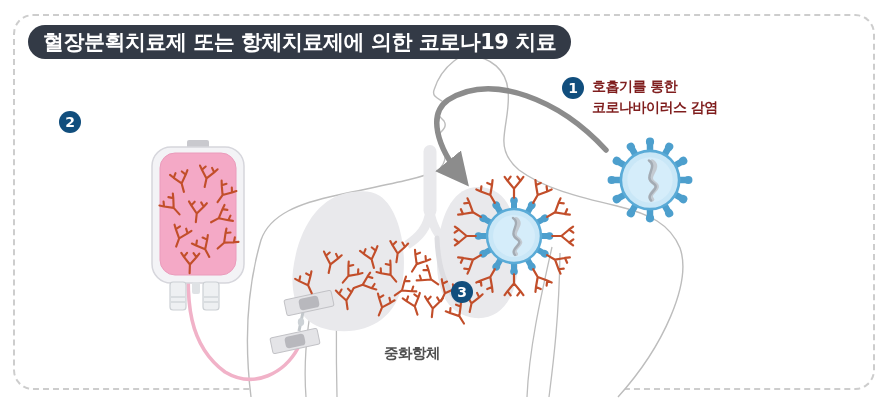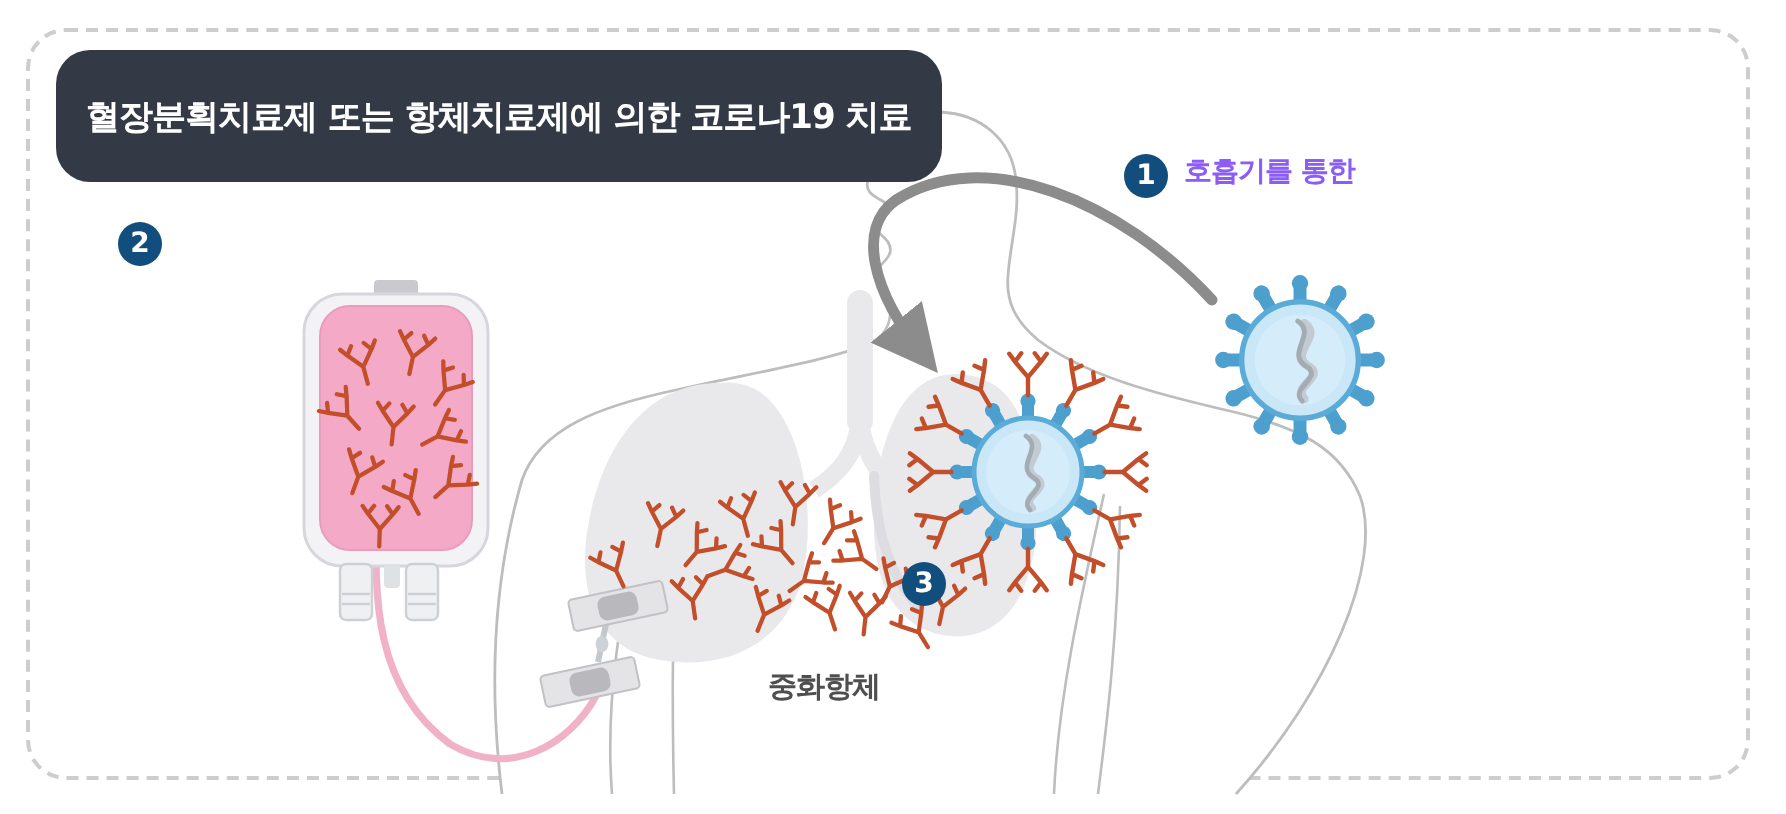--- a/index.html
+++ b/index.html
@@ -8,39 +8,39 @@
     font-family:"DejaVu Sans","Liberation Sans",sans-serif;
   }
   .dashed-border{
     position:absolute;left:13px;top:14px;width:862px;height:376px;
     border:2px dashed #cdcdcd;border-radius:20px;box-sizing:border-box;
   }
   .illu{position:absolute;left:0;top:0;}
   .title-banner{
     position:absolute;left:28px;top:25px;height:34px;
     background:#333a46;color:#fff;border-radius:17px;
-    display:flex;align-items:center;padding:16px 15px;
-    font-size:17px;font-weight:bold;letter-spacing:-0.5px;white-space:nowrap;
+    display:flex;align-items:center;padding:0 15px;
+    font-size:21px;font-weight:bold;letter-spacing:-0.5px;white-space:nowrap;
   }
   .step{position:absolute;display:flex;align-items:flex-start;gap:8px;}
   .step .num{
     flex:0 0 auto;width:22px;height:22px;border-radius:50%;
     background:#114e7d;color:#fff;font-size:14px;font-weight:bold;
     display:flex;align-items:center;justify-content:center;margin-top:1px;
   }
   .step .lines{display:flex;flex-direction:column;}
   .step .lines span{
-    font-size:14px;font-weight:bold;color:#8b5cf6;line-height:21px;
+    font-size:14px;font-weight:bold;color:#7f1d1d;line-height:21px;
     letter-spacing:-0.5px;white-space:nowrap;
   }
   .step1{left:562px;top:76px;}
   .step2{left:59px;top:110px;}
   .step3{left:451px;top:280px;}
   .ab-label{
-    position:absolute;left:370px;top:334px;width:84px;text-align:center;
+    position:absolute;left:370px;top:344px;width:84px;text-align:center;
     font-size:14.5px;font-weight:bold;color:#4f4f4f;letter-spacing:-0.5px;
   }
 </style>
 </head>
 <body>
 
 <div class="canvas">
 
   <div class="dashed-border"></div>
 
@@ -200,20 +200,21 @@
   </svg>
 
   <div class="title-banner">
     <span>혈장분획치료제 또는 항체치료제에 의한 코로나19 치료</span>
   </div>
 
   <div class="step step1">
     <span class="num">1</span>
     <span class="lines">
       <span>호흡기를 통한</span>
+      <span>코로나바이러스 감염</span>
     </span>
   </div>
 
   <div class="step step2">
     <span class="num">2</span>
   </div>
 
   <div class="step step3">
     <span class="num">3</span>
   </div>

